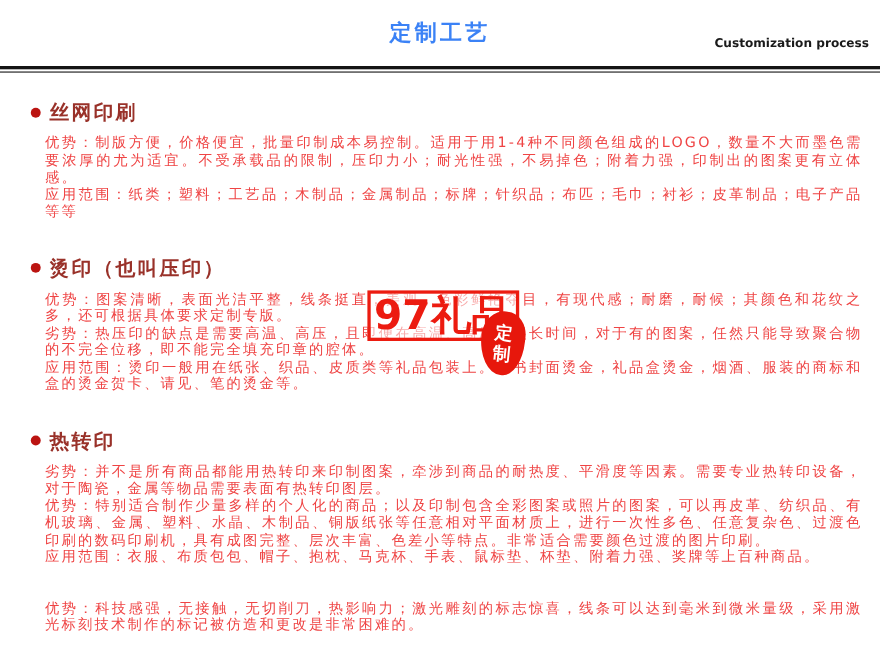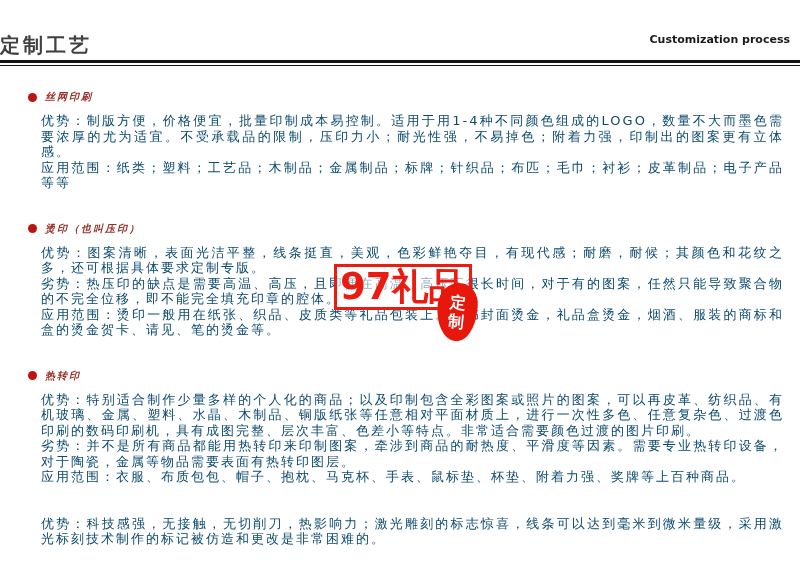--- a/index.html
+++ b/index.html
@@ -9,25 +9,25 @@
     width: 800px;
     height: 588px;
     background: #ffffff;
     overflow: hidden;
     font-family: "DejaVu Sans", "Liberation Sans", sans-serif;
   }
   
   .header { position: relative; height: 66px; }
   .page-title {
     position: absolute;
-    top: 32px; left: 0; right: 0;
-    text-align: left;
+    top: 16px; left: 0; right: 0;
+    text-align: center;
     font-size: 20px;
     font-weight: bold;
-    color: #404040;
+    color: #3b82f6;
     letter-spacing: 3px;
   }
   .header-subtitle {
     position: absolute;
     top: 33px; right: 10px;
     font-size: 11px;
     font-weight: bold;
     color: #1a1a1a;
   }
   .header-rule {
@@ -46,32 +46,31 @@
     margin-bottom: 9px;
   }
   .bullet {
     width: 9px; height: 9px;
     border-radius: 50%;
     background: #bb1411;
     margin-right: 8px;
     flex: 0 0 auto;
   }
   .sec-title {
-    font-size: 10px;
+    font-size: 18px;
     font-weight: bold;
     color: #993129;
     letter-spacing: 2px;
-    font-style: italic;
   }
   .sec-body { padding-left: 13px; }
   .sec-body p {
     font-size: 13px;
     line-height: 15.5px;
     letter-spacing: 2px;
-    color: #0c4a6e;
+    color: #ef4444;
     text-align: justify;
   }
   
   .watermark {
     position: absolute;
     top: 264px; left: 334px;
     z-index: 5;
     pointer-events: none;
   }
   .wm-box {
@@ -137,22 +136,22 @@
         <p>应用范围：烫印一般用在纸张、织品、皮质类等礼品包装上。图书封面烫金，礼品盒烫金，烟酒、服装的商标和盒的烫金贺卡、请见、笔的烫金等。</p>
       </div>
     </section>
 
     <section class="section">
       <div class="sec-head">
         <span class="bullet"></span>
         <span class="sec-title">热转印</span>
       </div>
       <div class="sec-body">
+        <p>劣势：并不是所有商品都能用热转印来印制图案，牵涉到商品的耐热度、平滑度等因素。需要专业热转印设备，对于陶瓷，金属等物品需要表面有热转印图层。</p>
         <p>优势：特别适合制作少量多样的个人化的商品；以及印制包含全彩图案或照片的图案，可以再皮革、纺织品、有机玻璃、金属、塑料、水晶、木制品、铜版纸张等任意相对平面材质上，进行一次性多色、任意复杂色、过渡色印刷的数码印刷机，具有成图完整、层次丰富、色差小等特点。非常适合需要颜色过渡的图片印刷。</p>
-        <p>劣势：并不是所有商品都能用热转印来印制图案，牵涉到商品的耐热度、平滑度等因素。需要专业热转印设备，对于陶瓷，金属等物品需要表面有热转印图层。</p>
         <p>应用范围：衣服、布质包包、帽子、抱枕、马克杯、手表、鼠标垫、杯垫、附着力强、奖牌等上百种商品。</p>
       </div>
     </section>
 
     <section class="section">
       <div class="sec-body">
         <p>优势：科技感强，无接触，无切削刀，热影响力；激光雕刻的标志惊喜，线条可以达到毫米到微米量级，采用激光标刻技术制作的标记被仿造和更改是非常困难的。</p>
 
       </div>
     </section>

